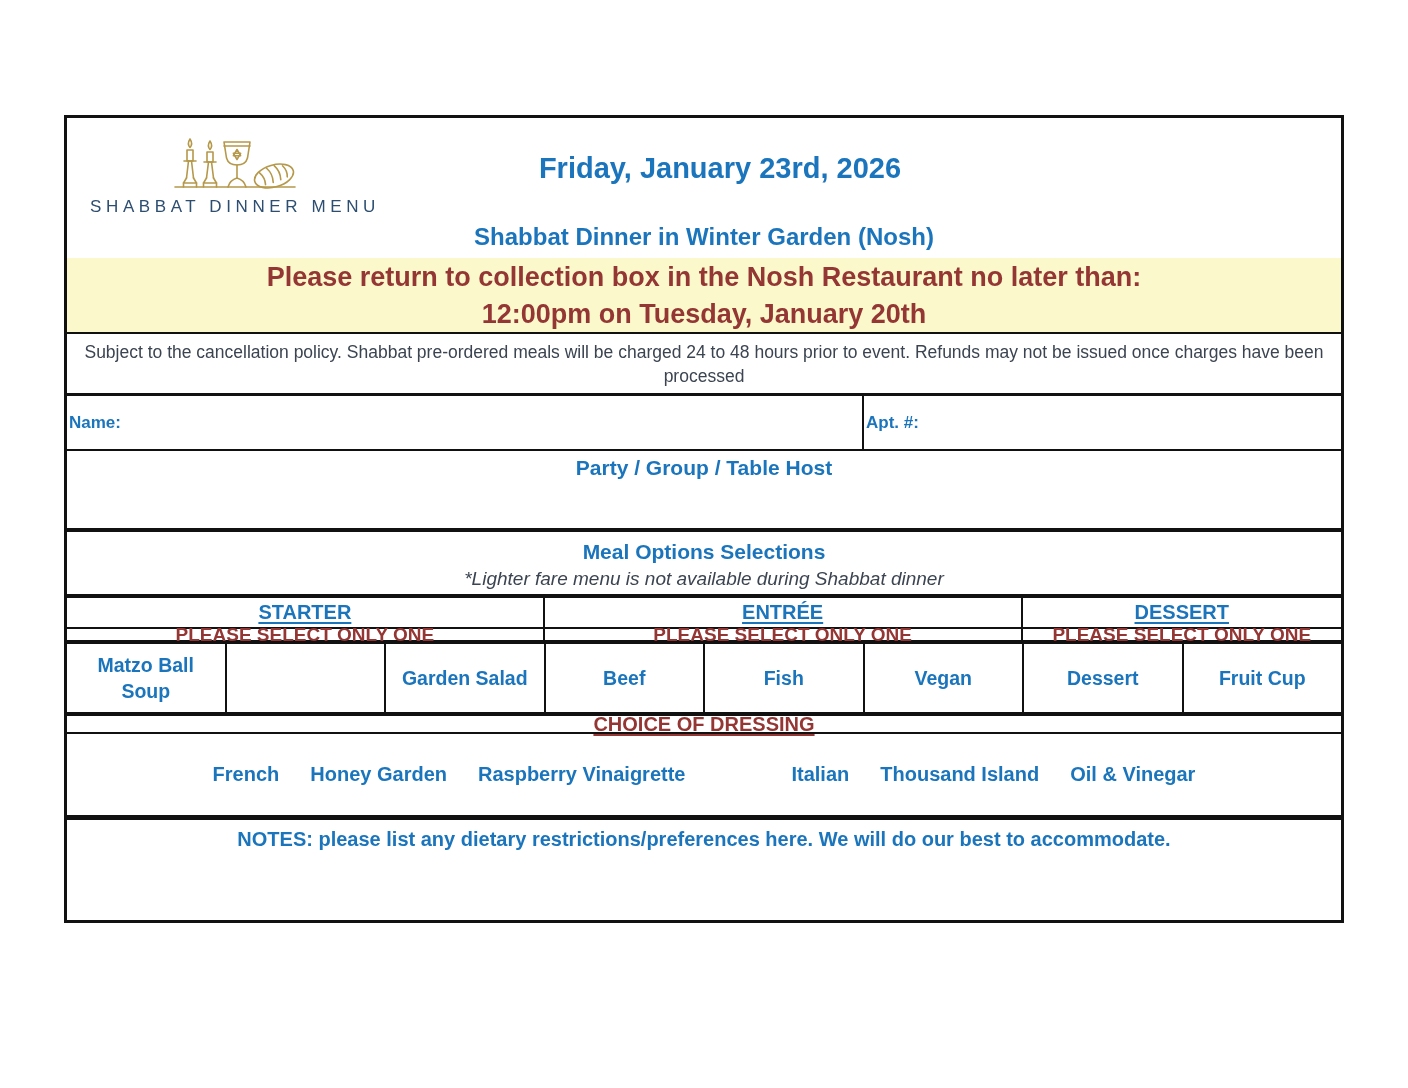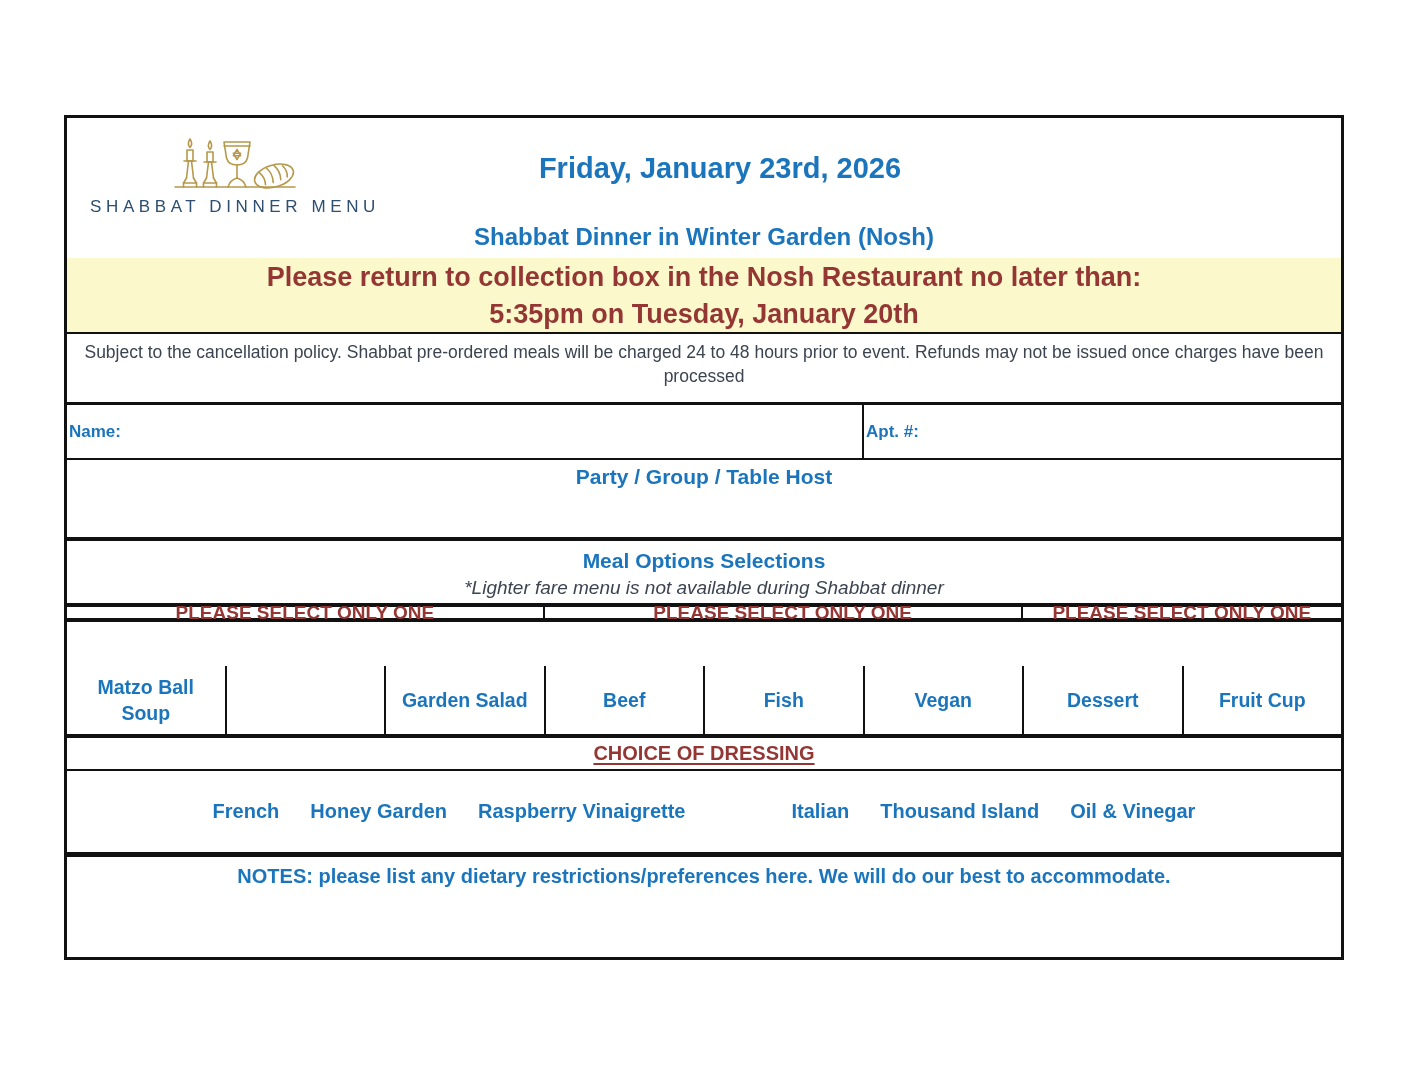--- a/index.html
+++ b/index.html
@@ -42,21 +42,21 @@
 
   
   .r-notice{
     height:76px;background:var(--yellow);border-bottom:2px solid var(--line);
     text-align:center;color:var(--red);font-weight:bold;font-size:27px;line-height:37px;
     padding-top:1px;
   }
 
   
   .r-cancel{
-    height:71px;border-bottom:3px solid var(--line);
+    height:62px;border-bottom:3px solid var(--line);
     text-align:center;color:var(--gray);font-size:17.5px;line-height:24px;
     padding:6px 2px 0 2px;
   }
 
   
   .r-name{height:55px;border-bottom:2px solid var(--line);display:flex;}
   .name-cell{flex:0 0 62.4%;border-right:2px solid var(--line);display:flex;align-items:center;}
   .apt-cell{flex:1;display:flex;align-items:center;}
   .field-label{color:var(--blue);font-weight:bold;font-size:17px;padding-left:2px;}
 
@@ -79,30 +79,30 @@
   .g-starter{flex:0 0 37.5%;border-right:2px solid var(--line);}
   .g-entree{flex:0 0 37.5%;border-right:2px solid var(--line);}
   .g-dessert{flex:1;}
   .group-label{
     color:var(--blue);font-weight:bold;font-size:20px;
     text-decoration:underline;text-decoration-thickness:2px;text-underline-offset:3px;
   }
   .select-one{color:var(--red);font-weight:bold;font-size:19px;white-space:nowrap;}
 
   
-  .r-food{height:72px;border-bottom:4px solid var(--line);display:flex;margin-top:44px;}
+  .r-food{height:72px;border-bottom:4px solid var(--line);display:flex;}
   .fcell{
     box-sizing:border-box;flex:1;border-right:2px solid var(--line);
     display:flex;align-items:center;justify-content:center;text-align:center;
     color:var(--blue);font-weight:bold;font-size:19.5px;line-height:26px;padding:0 8px;
   }
   .fcell:last-child{border-right:none;}
 
   
-  .r-dress-title{height:33px;border-bottom:2px solid var(--line);display:flex;align-items:center;justify-content:center;}
+  .r-dress-title{height:18px;border-bottom:2px solid var(--line);display:flex;align-items:center;justify-content:center;}
   .dress-title{
     color:var(--red);font-weight:bold;font-size:20px;
     text-decoration:underline;text-decoration-thickness:2px;text-underline-offset:3px;
   }
   .r-dress{height:86px;border-bottom:5px solid var(--line);display:flex;align-items:center;justify-content:center;gap:28px;}
   .dress-group{display:flex;column-gap:31px;}
   .dress-spacer{width:50px;}
   .dress-option{color:var(--blue);font-weight:bold;font-size:20px;white-space:nowrap;}
 
   
@@ -154,21 +154,21 @@
         </g>
       </svg>
       <div class="logo-text">SHABBAT DINNER MENU</div>
     </div>
     <div class="date">Friday, January 23rd, 2026</div>
     <div class="subtitle">Shabbat Dinner in Winter Garden (Nosh)</div>
   </div>
 
   <div class="row r-notice">
     <div>Please return to collection box in the Nosh Restaurant no later than:</div>
-    <div>5:35pm on Tuesday, January 20th</div>
+    <div>12:00pm on Tuesday, January 20th</div>
   </div>
 
   <div class="row r-cancel">Subject to the cancellation policy. Shabbat pre-ordered meals will be charged 24 to 48 hours prior to event. Refunds may not be issued once charges have been processed</div>
 
   <div class="row r-name">
     <div class="name-cell">
       <span class="field-label">Name:</span>
     </div>
     <div class="apt-cell">
       <span class="field-label">Apt. #:</span>
@@ -177,20 +177,31 @@
 
   <div class="row r-party">
     <span class="party-title">Party / Group / Table Host</span>
   </div>
 
   <div class="row r-meal">
     <div class="meal-title">Meal Options Selections</div>
     <div class="meal-note">*Lighter fare menu is not available during Shabbat dinner</div>
   </div>
 
+  <div class="row r-groups">
+    <div class="gcell g-starter">
+      <span class="group-label">STARTER</span>
+    </div>
+    <div class="gcell g-entree">
+      <span class="group-label">ENTRÉE</span>
+    </div>
+    <div class="gcell g-dessert">
+      <span class="group-label">DESSERT</span>
+    </div>
+  </div>
 
   <div class="row r-select">
     <div class="gcell g-starter">
       <span class="select-one">PLEASE SELECT ONLY ONE</span>
     </div>
     <div class="gcell g-entree">
       <span class="select-one">PLEASE SELECT ONLY ONE</span>
     </div>
     <div class="gcell g-dessert">
       <span class="select-one">PLEASE SELECT ONLY ONE</span>

